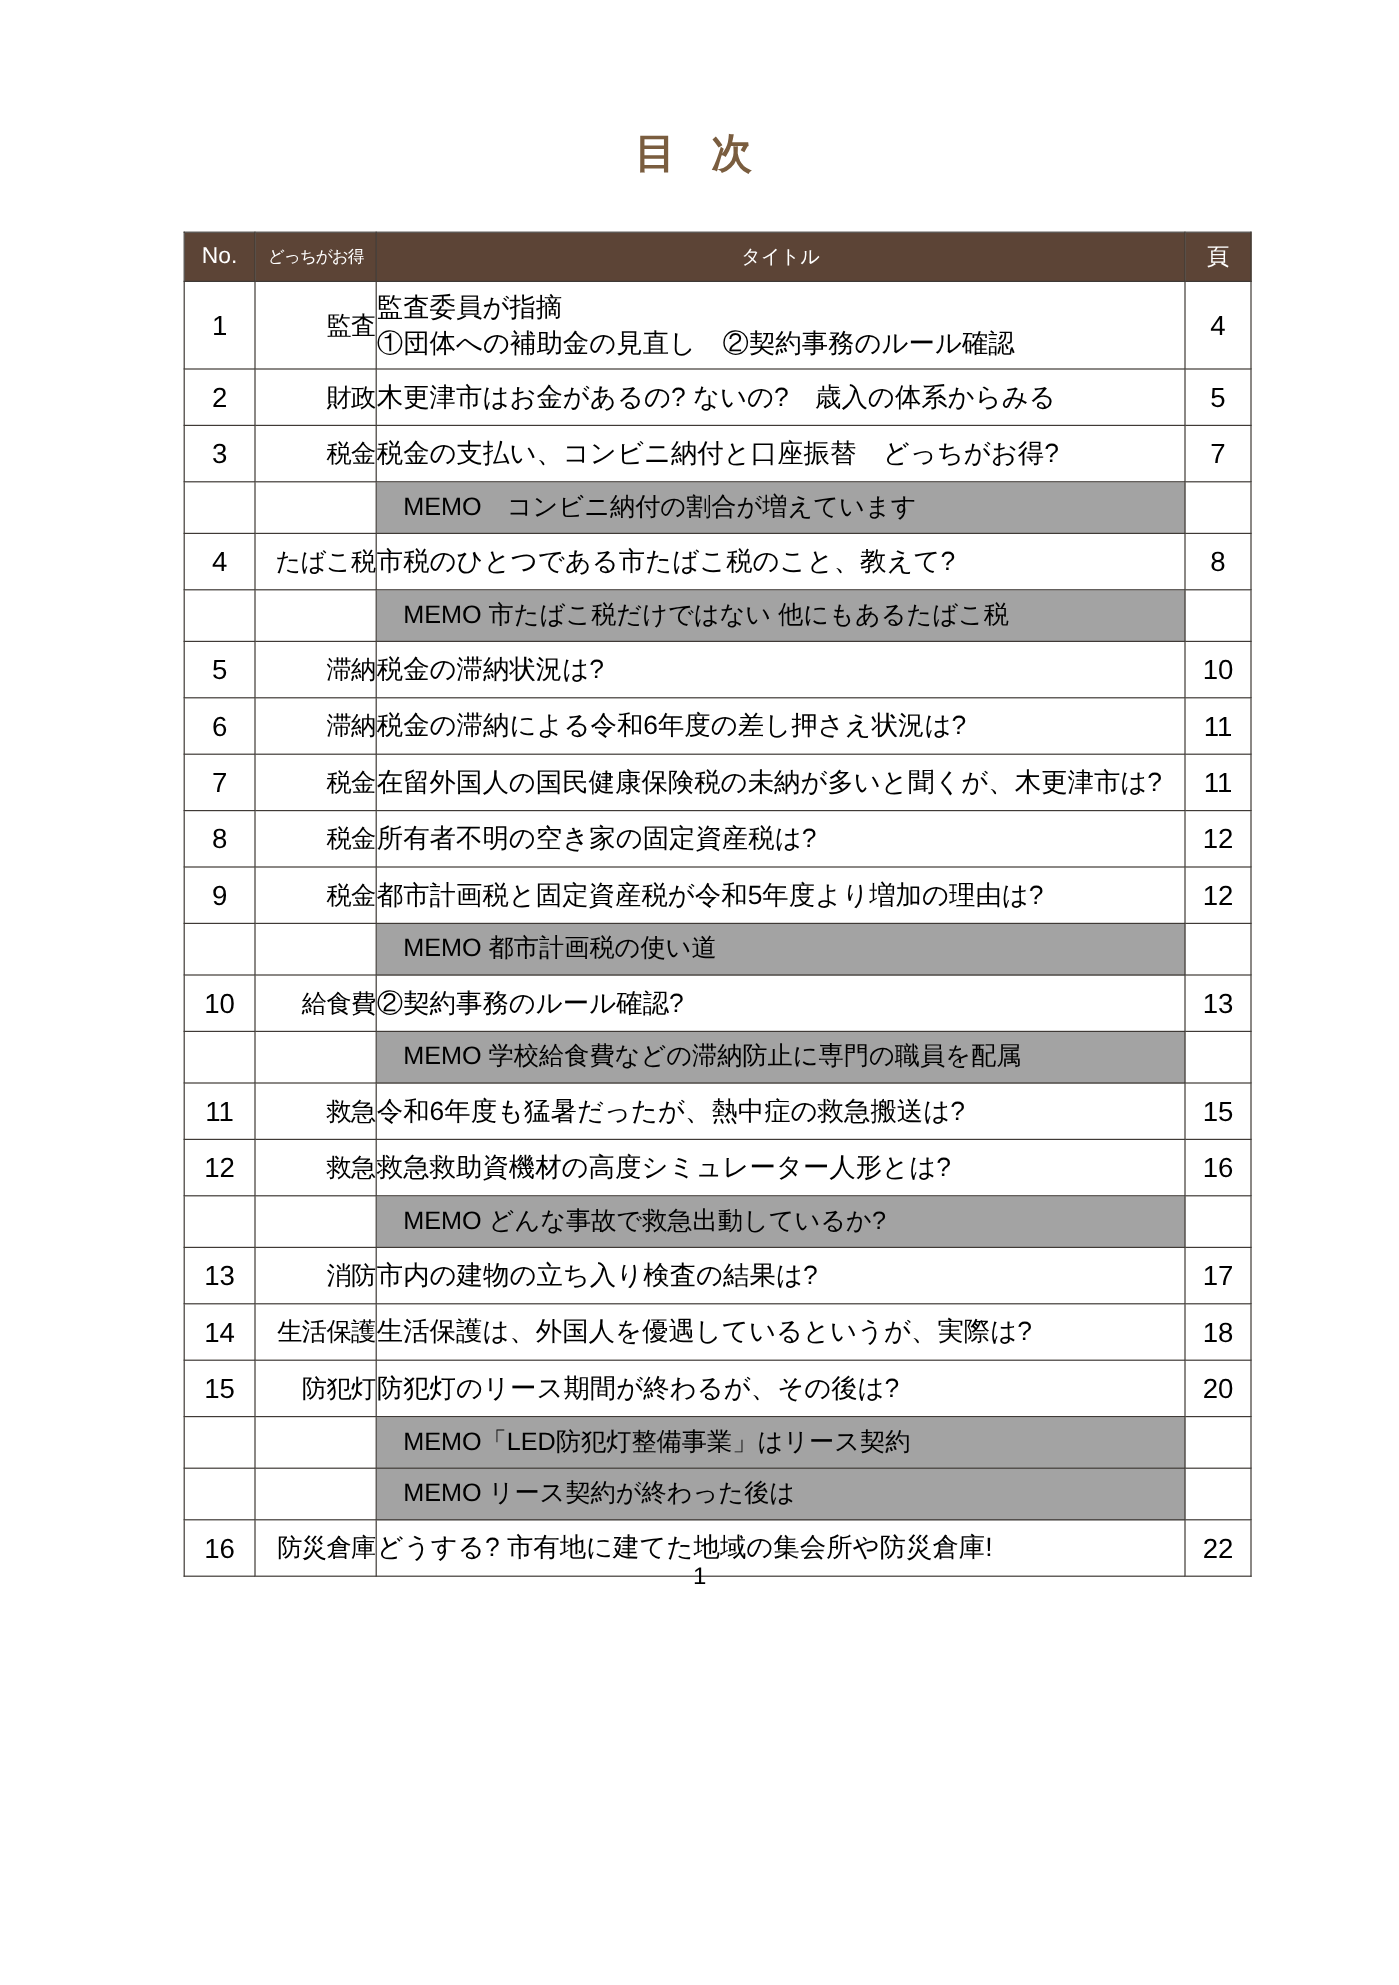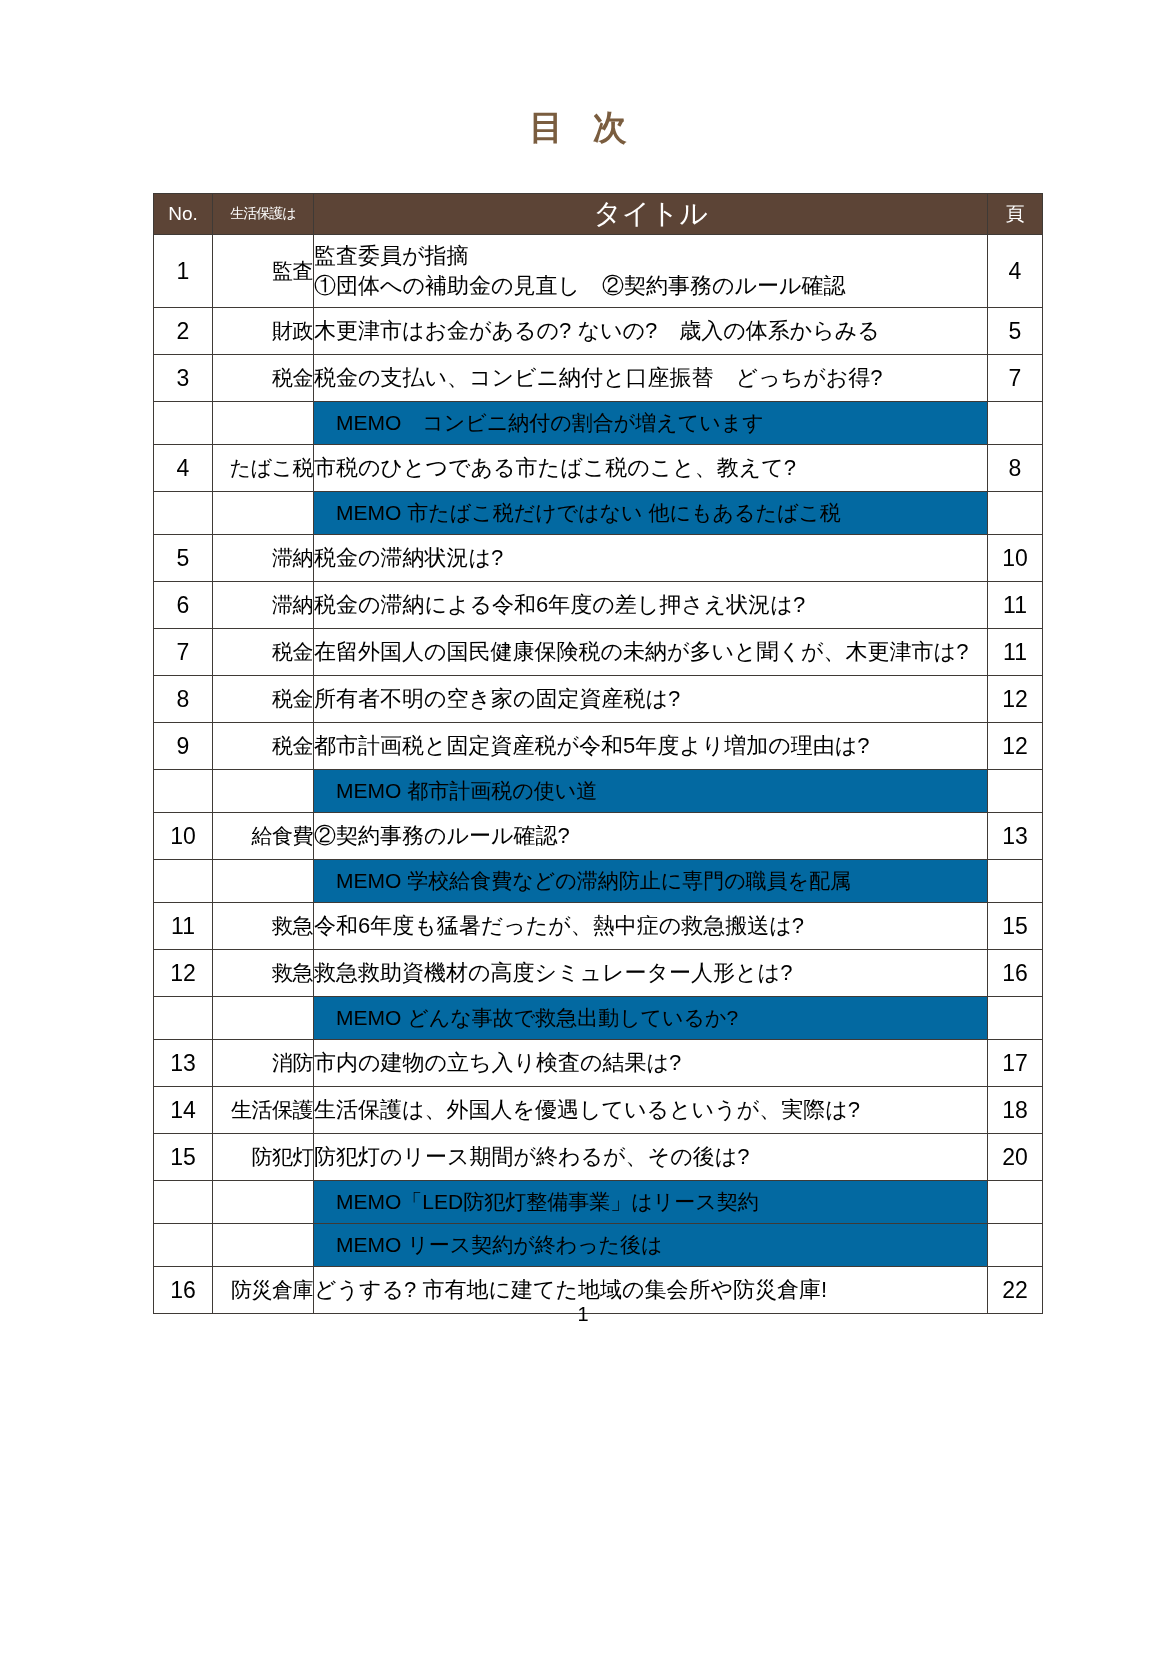--- a/index.html
+++ b/index.html
@@ -48,21 +48,21 @@
     vertical-align: middle;
   }
   thead th {
     background: #5c4436;
     color: #ffffff;
     font-weight: normal;
     height: 40px;
   }
   th.h-no { width: 58px; font-size: 19px; }
   th.h-kw { width: 100px; font-size: 14px; letter-spacing: -1px;}
-  th.h-title { font-size: 28px; }
+  th.h-title { font-size: 16px; }
   th.h-page { width: 54px; font-size: 19px; }
 
   td.c-no {
     text-align: center;
     font-size: 23px;
     width: 58px;
   }
   td.c-kw {
     text-align: right;
     font-size: 21px;
@@ -78,21 +78,21 @@
     text-align: center;
     font-size: 23px;
     width: 54px;
   }
   tr.row-main td { height: 46px; }
   tr.row-main.two-line td { height: 72px; }
   tr.row-memo td {
     height: 42px;
   }
   tr.row-memo td.c-title {
-    background: #0369a1;
+    background: #a3a3a3;
     font-size: 21px;
     padding-left: 22px;
   }
   tr.row-memo td.c-no,
   tr.row-memo td.c-kw,
   tr.row-memo td.c-page {
     background: #ffffff;
   }
   .page-number {
     position: absolute;
@@ -109,21 +109,21 @@
 
 <div class="page">
 
   <h1 class="doc-title">目 次</h1>
 
   <div class="toc-wrap">
     <table class="toc">
       <thead>
         <tr>
           <th class="h-no">No.</th>
-          <th class="h-kw">生活保護は</th>
+          <th class="h-kw">どっちがお得</th>
           <th class="h-title">タイトル</th>
           <th class="h-page">頁</th>
         </tr>
       </thead>
       <tbody id="toc-body">
           <tr class="row-main two-line">
             <td class="c-no">1</td>
             <td class="c-kw">監査</td>
             <td class="c-title">
               <span class="title-line2">監査委員が指摘</span>

